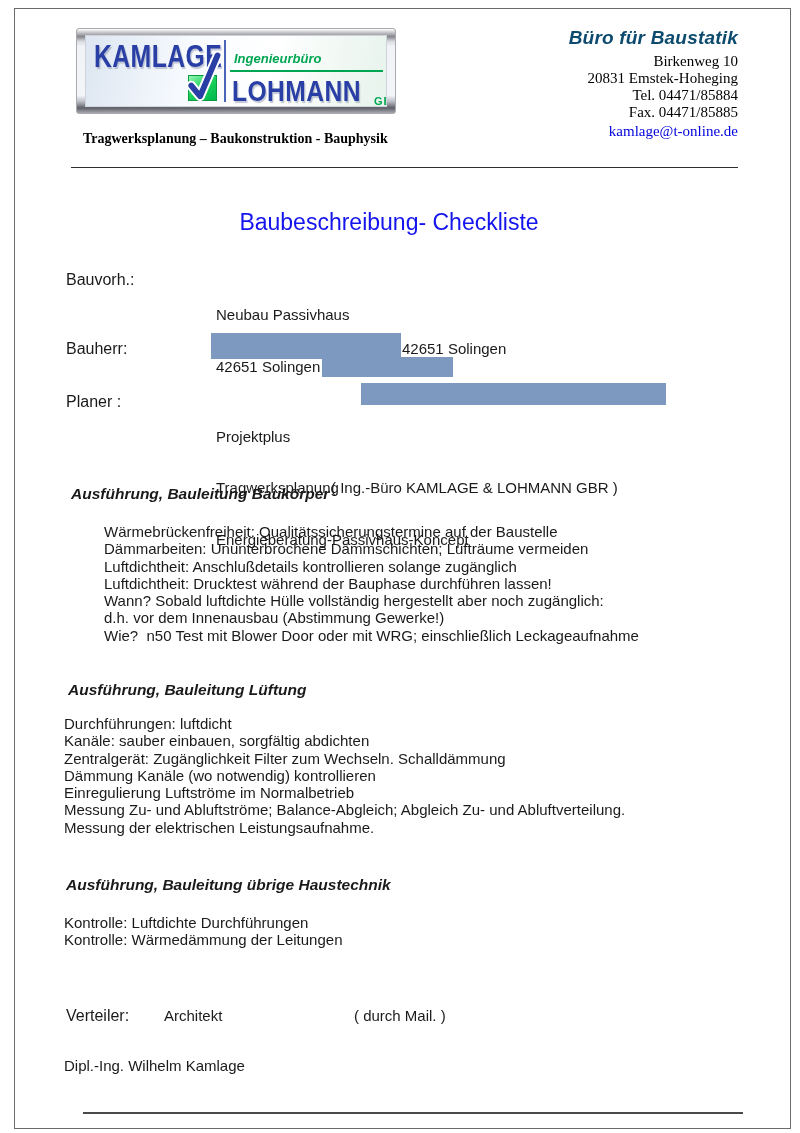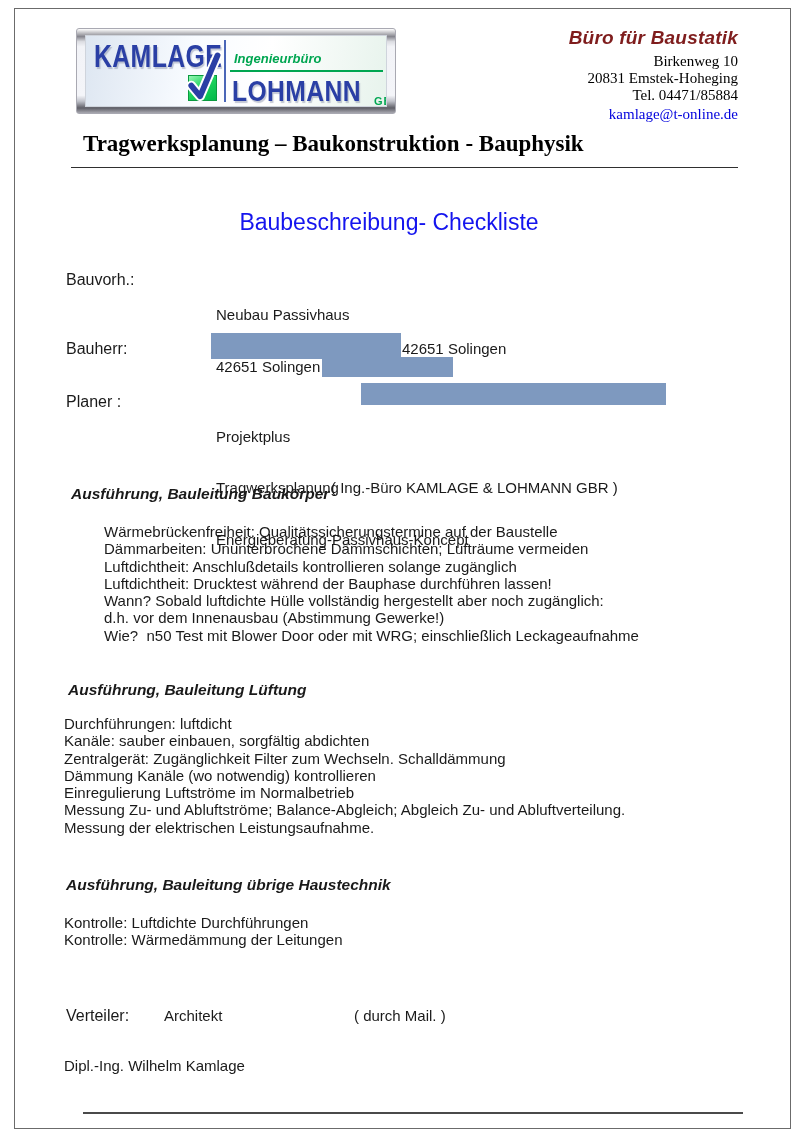--- a/index.html
+++ b/index.html
@@ -55,33 +55,33 @@
   .logo-checkbox{
     position:absolute;left:102px;top:39px;width:29px;height:26px;
     background:linear-gradient(145deg,#96f7b5 0%,#1ed45e 45%,#00b84a 100%);
     border:1px solid #0a9a40;
   }
   .logo-checksvg{position:absolute;left:0;top:0;width:100%;height:100%;}
 
   
   .contact{position:absolute;left:440px;top:18px;width:283px;text-align:right;}
   .contact-title{
-    font-size:19px;font-weight:bold;font-style:italic;color:#7f1d1d;
+    font-size:19px;font-weight:bold;font-style:italic;color:#0c4a6e;
     font-family:"Liberation Sans",sans-serif;margin-bottom:4px;letter-spacing:.2px;
   }
   .contact-line{
     font-family:"Liberation Serif",serif;font-size:15px;line-height:17px;color:#000;
   }
   .contact-email{
     font-family:"Liberation Serif",serif;font-size:15px;line-height:17px;
     color:var(--link-color);display:inline-block;margin-top:2px;cursor:pointer;
   }
   .tagline{
     position:absolute;left:68px;top:122px;
-    font-family:"Liberation Serif",serif;font-weight:bold;font-size:23px;color:#000;
+    font-family:"Liberation Serif",serif;font-weight:bold;font-size:14px;color:#000;
   }
   .header-rule{position:absolute;left:56px;top:158px;width:667px;border-top:1.5px solid #2f2f2f;}
 
   
   .doc-title{
     position:absolute;left:0;top:200px;width:748px;text-align:center;
     font-size:23px;color:var(--title-color);
   }
 
   
@@ -120,20 +120,21 @@
         <polyline points="106,51 115,62 133,20" fill="none" stroke="#2a3fa5" stroke-width="6" stroke-linecap="round" stroke-linejoin="round"></polyline>
       </svg>
     </div>
   </div>
 
   <div class="contact">
     <div class="contact-title">Büro für Baustatik</div>
     <div class="contact-line">Birkenweg 10</div>
     <div class="contact-line">20831 Emstek-Hoheging</div>
     <div class="contact-line">Tel. 04471/85884</div>
+    <div class="contact-line">Fax. 04471/85885</div>
     <a class="contact-email">kamlage@t-online.de</a>
   </div>
 
   <div class="tagline">Tragwerksplanung – Baukonstruktion - Bauphysik</div>
   <div class="header-rule"></div>
 
   <div class="doc-title">Baubeschreibung- Checkliste</div>
 
   <div class="field-label abs" style="left:51px;top:262px;">Bauvorh.:</div>
   <div class="field-text abs" style="left:201px;top:262px;">

